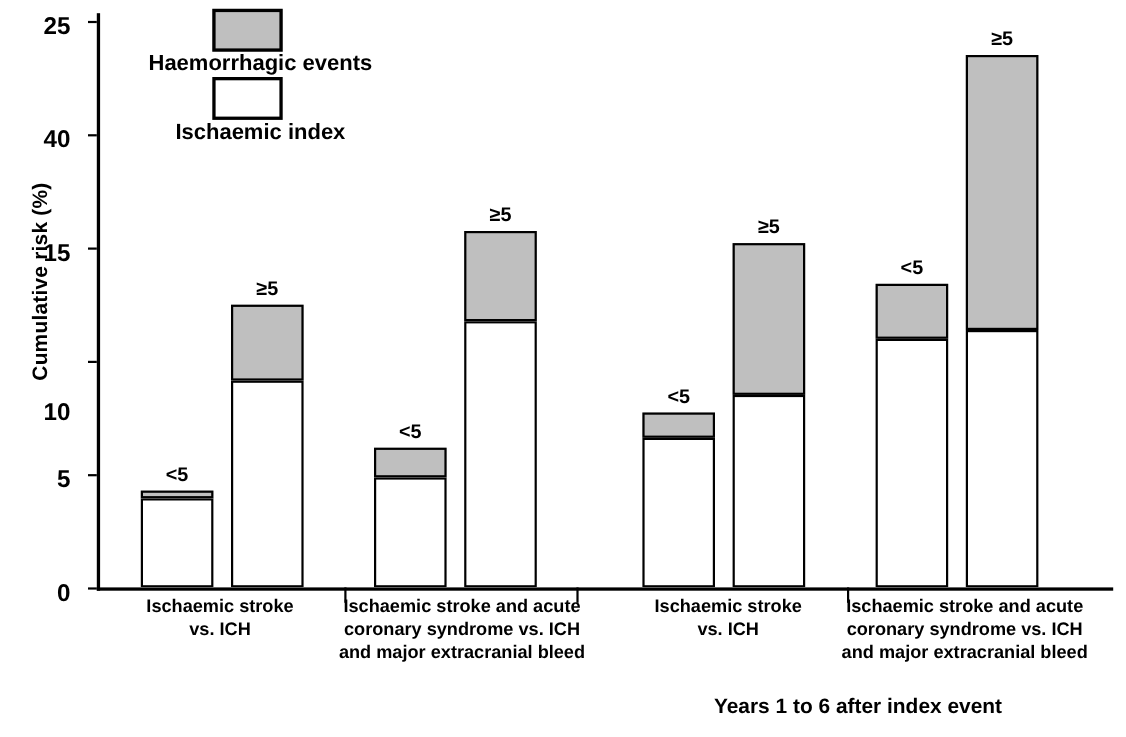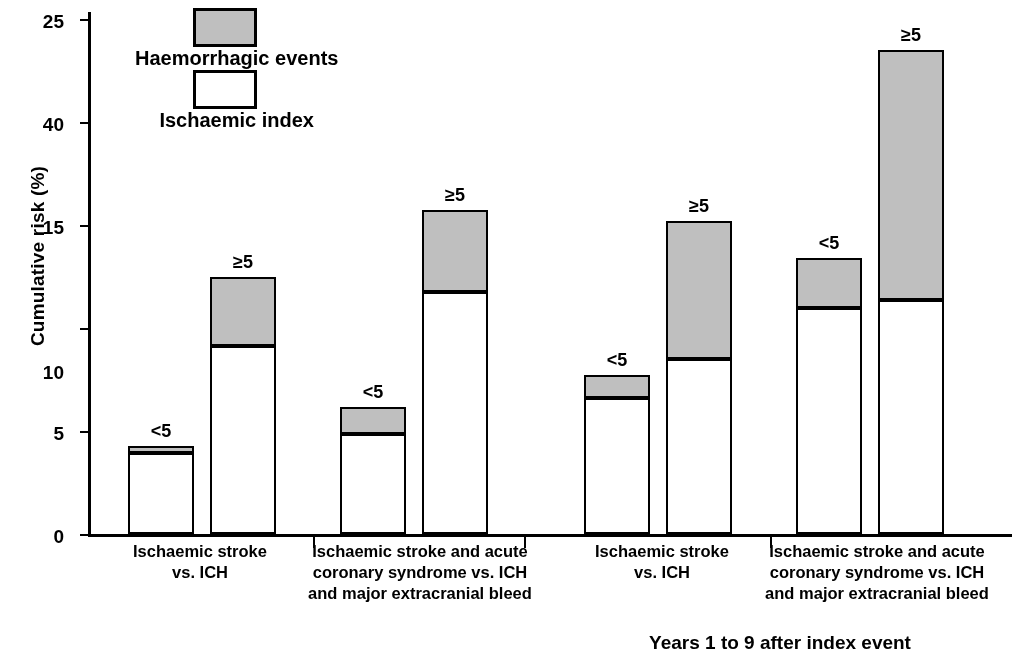--- a/index.html
+++ b/index.html
@@ -32,21 +32,21 @@
     text-align: center;
     font-size: 19px;
     font-weight: bold;
     letter-spacing: 0.2px;
   }
 
   .y-tick-label {
     position: absolute;
     width: 52px;
     text-align: right;
-    font-size: 19px;
+    font-size: 22px;
     font-weight: bold;
   }
 
   .y-axis-line {
     position: absolute;
     background: #000000;
     width: 3px;
   }
 
   .x-axis-line {
@@ -249,15 +249,15 @@
     <div>Ischaemic stroke</div>
     <div>vs. ICH</div>
   </div>
 
   <div class="cat-label" style="left:757px; top:541px; width:240px;">
     <div>Ischaemic stroke and acute</div>
     <div>coronary syndrome vs. ICH</div>
     <div>and major extracranial bleed</div>
   </div>
 
-  <div class="group-label" style="left:570px; top:632px; width:420px;">Years 1 to 9 after index event</div>
+  <div class="group-label" style="left:570px; top:632px; width:420px;">Years 1 to 6 after index event</div>
 
 </div>
 
 </body></html>

